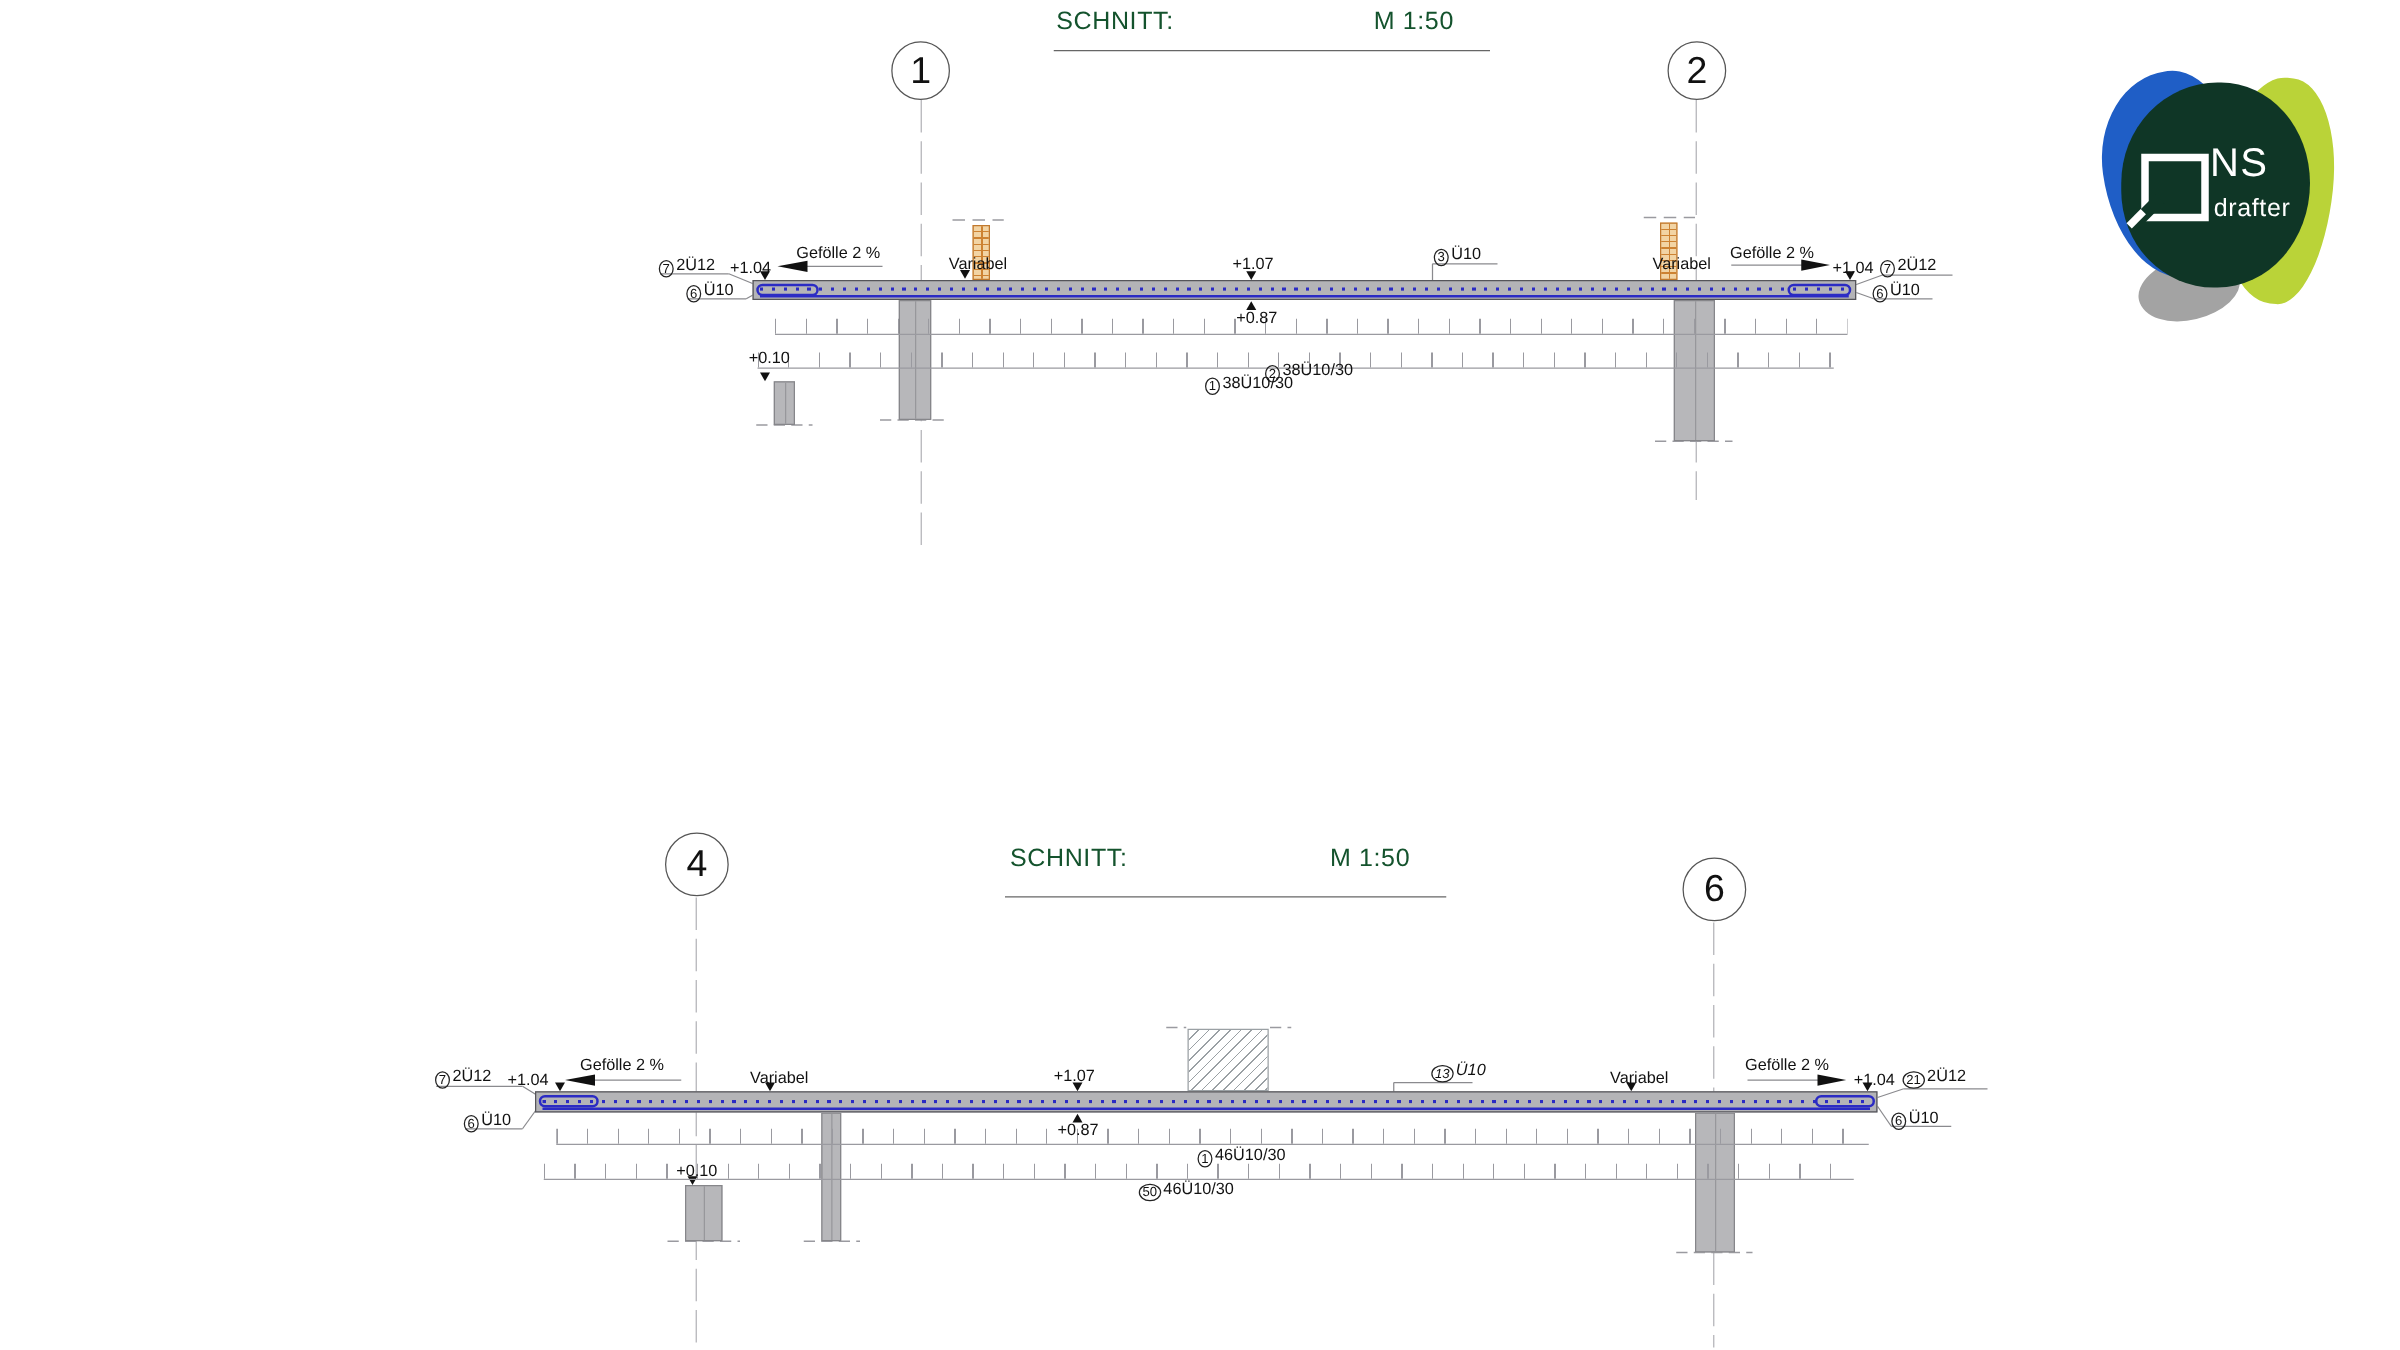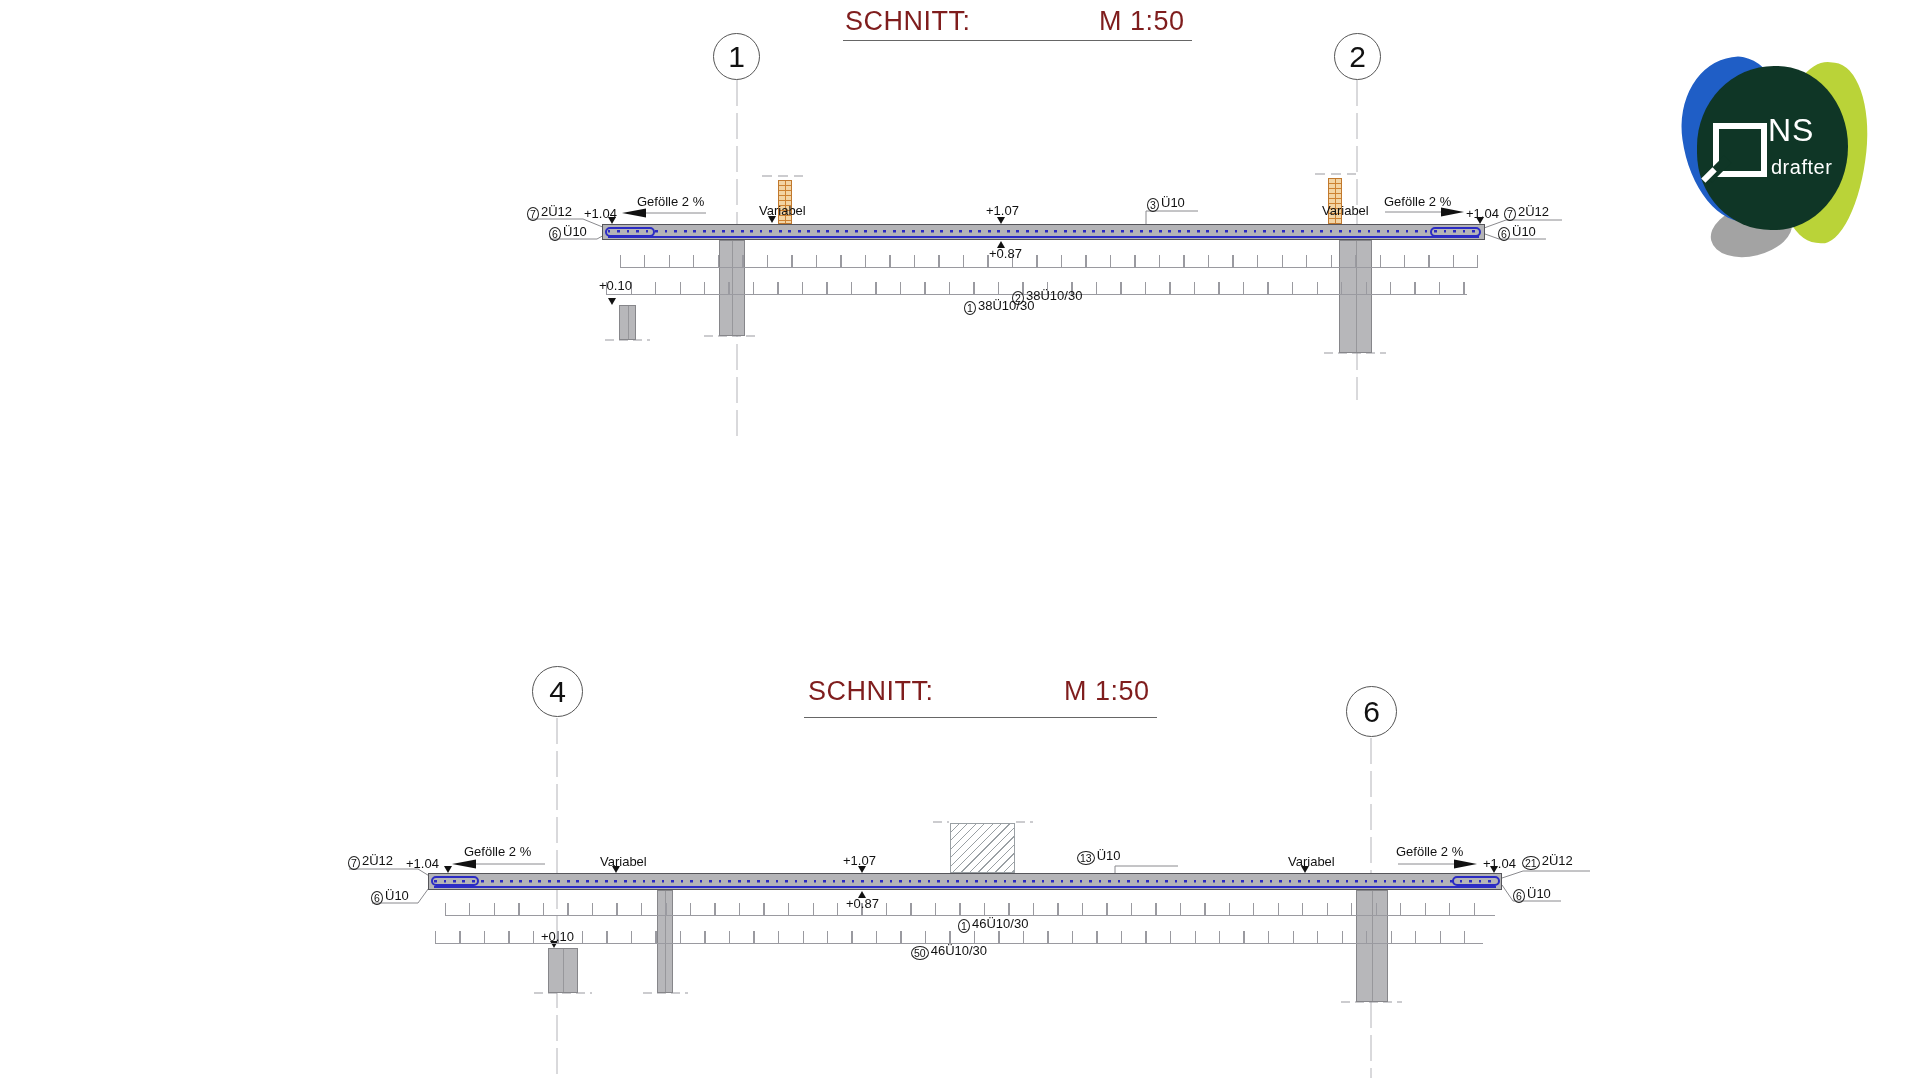--- a/index.html
+++ b/index.html
@@ -3,21 +3,21 @@
 <meta charset="utf-8">
 <style>
   html,body{margin:0;padding:0;background:#fff;}
   body{width:1920px;height:1080px;overflow:hidden;font-family:"Liberation Sans",sans-serif;}
   .canvas{position:relative;width:1920px;height:1080px;background:#fff;}
   .svg-overlay{position:absolute;left:0;top:0;width:1920px;height:1080px;pointer-events:none;}
   .lbl{position:absolute;font-size:13px;color:#111;white-space:nowrap;line-height:15px;}
   .circ{display:inline-flex;align-items:center;justify-content:center;min-width:12px;height:14px;
         padding:0 2px;border:1px solid #222;border-radius:50%;font-size:10.5px;line-height:12px;
         margin-right:2px;vertical-align:-2px;box-sizing:border-box;}
-  .title{position:absolute;font-size:27px;color:#7f1d1d;letter-spacing:.5px;}
+  .title{position:absolute;font-size:20px;color:#14532d;letter-spacing:.5px;}
   .cut{position:absolute;border:1px solid #555;border-radius:50%;display:flex;align-items:center;
        justify-content:center;font-size:30px;color:#111;background:#fff;box-sizing:border-box;}
   .slab{position:absolute;background:#b4b4b7;border:1px solid #55555a;box-sizing:border-box;}
   .rebar{position:absolute;left:5px;right:5px;bottom:1px;height:6px;border-bottom:2px solid #2b2bc4;
          background-image:repeating-linear-gradient(90deg,#2b2bc4 0 2.5px,transparent 2.5px 9.5px);
          background-size:100% 2.5px;background-repeat:no-repeat;}
   .bluecap{position:absolute;border:2px solid #2b2bc4;border-radius:5px;background:transparent;box-sizing:border-box;}
   .pier{position:absolute;background:#b7b7ba;border:1px solid #86868a;box-sizing:border-box;}
   .pier::after{content:"";position:absolute;left:50%;top:0;bottom:0;width:1px;background:#97979b;}
   .brick{position:absolute;background-color:#f2d4a4;border:1px solid #c1792e;box-sizing:border-box;
@@ -195,21 +195,21 @@
   <div class="lbl" style="left:348px;top:853px;">
     <span class="circ">7</span><span>2Ü12</span>
   </div>
   <div class="lbl" style="left:406px;top:856px;">+1.04</div>
   <div class="lbl" style="left:464px;top:844px;">Gefölle 2 %</div>
   <div class="lbl" style="left:371px;top:888px;">
     <span class="circ">6</span><span>Ü10</span>
   </div>
   <div class="lbl" style="left:600px;top:854px;">Variabel</div>
   <div class="lbl" style="left:843px;top:853px;">+1.07</div>
-  <div class="lbl" style="left:1077px;top:848px;">
+  <div class="lbl" style="left:1145px;top:848px;font-style:italic;">
     <span class="circ">13</span><span>Ü10</span>
   </div>
   <div class="lbl" style="left:846px;top:896px;">+0.87</div>
   <div class="lbl" style="left:1288px;top:854px;">Variabel</div>
   <div class="lbl" style="left:1396px;top:844px;">Gefölle 2 %</div>
   <div class="lbl" style="left:1483px;top:856px;">+1.04</div>
   <div class="lbl" style="left:1522px;top:853px;">
     <span class="circ">21</span><span>2Ü12</span>
   </div>
   <div class="lbl" style="left:1513px;top:886px;">

